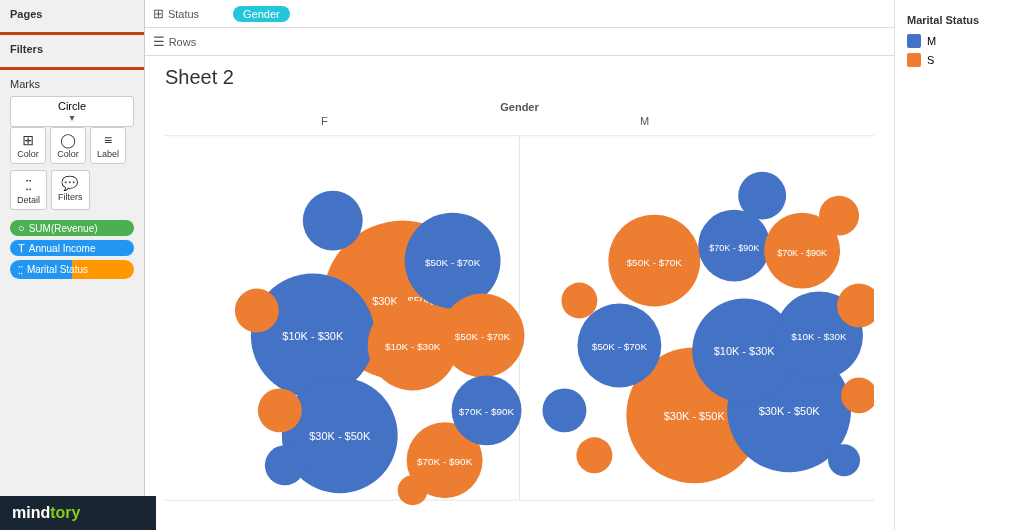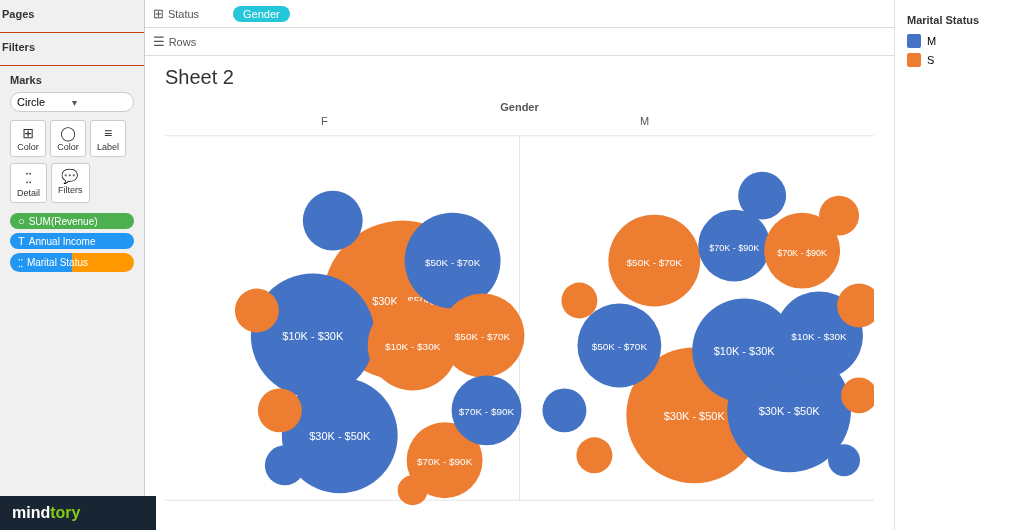--- a/index.html
+++ b/index.html
@@ -9,42 +9,43 @@
     #sidebar {
       width: 145px;
       min-width: 145px;
       background: #f0f0f0;
       border-right: 1px solid #ccc;
       display: flex;
       flex-direction: column;
       height: 100%;
     }
     .sidebar-section {
-      padding: 8px 2px;
-      border-bottom: 1px solid #c2410c;
+      padding: 8px 10px;
+      border-bottom: 3px solid #c2410c;
     }
     .sidebar-section-title {
       font-size: 11px;
       font-weight: 600;
       color: #333;
       margin-bottom: 4px;
     }
     .marks-section { padding: 8px 10px; }
-    .marks-title { font-size: 11px; font-weight: 700; color: #333; margin-bottom: 6px; }
+    .marks-title { font-size: 11px; font-weight: 400; color: #333; margin-bottom: 6px; }
 
     .circle-dropdown {
       display: flex;
       align-items: center;
       background: white;
       border: 1px solid #ccc;
-      border-radius: 10px;
+      border-radius: 3px;
       padding: 3px 6px;
-      margin-bottom: 8px;
+      margin-bottom: 0;
       cursor: pointer;
       font-size: 11px;
+      flex-direction: column;
     }
     .circle-dropdown span { flex: 1; }
     .dropdown-arrow { color: #555; font-size: 10px; }
 
     .marks-icons {
       display: flex;
       gap: 4px;
       margin-bottom: 6px;
     }
     .mark-btn {

